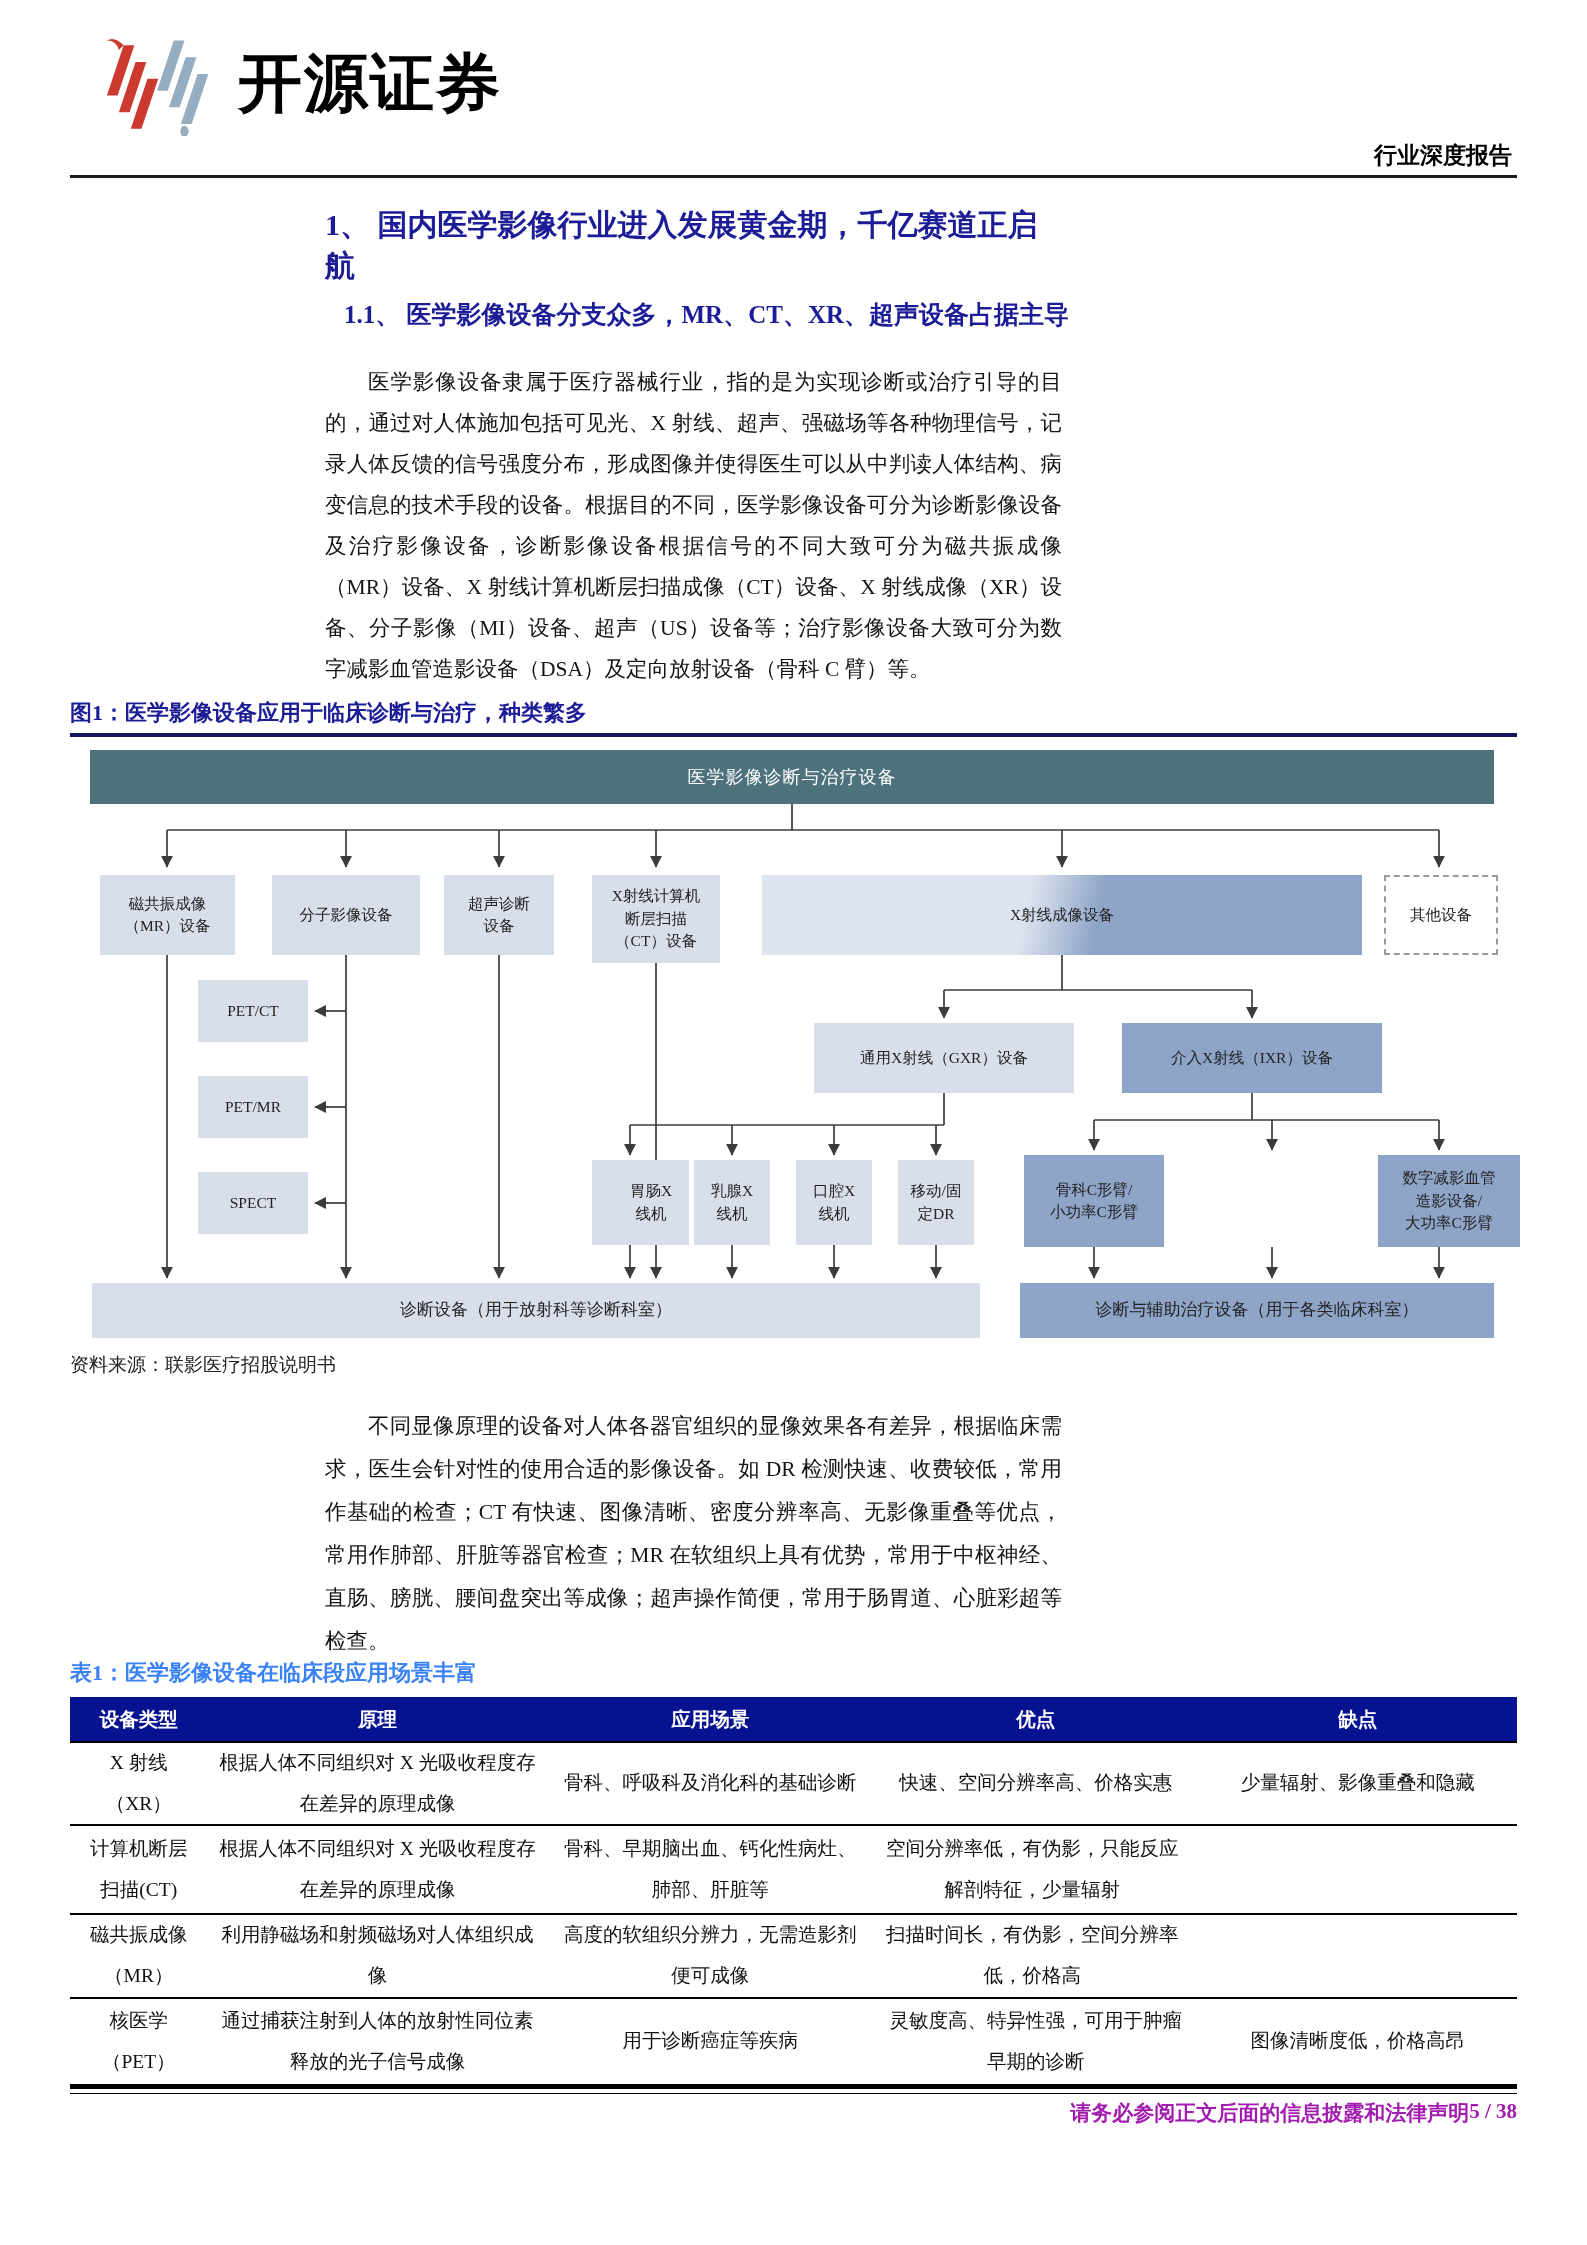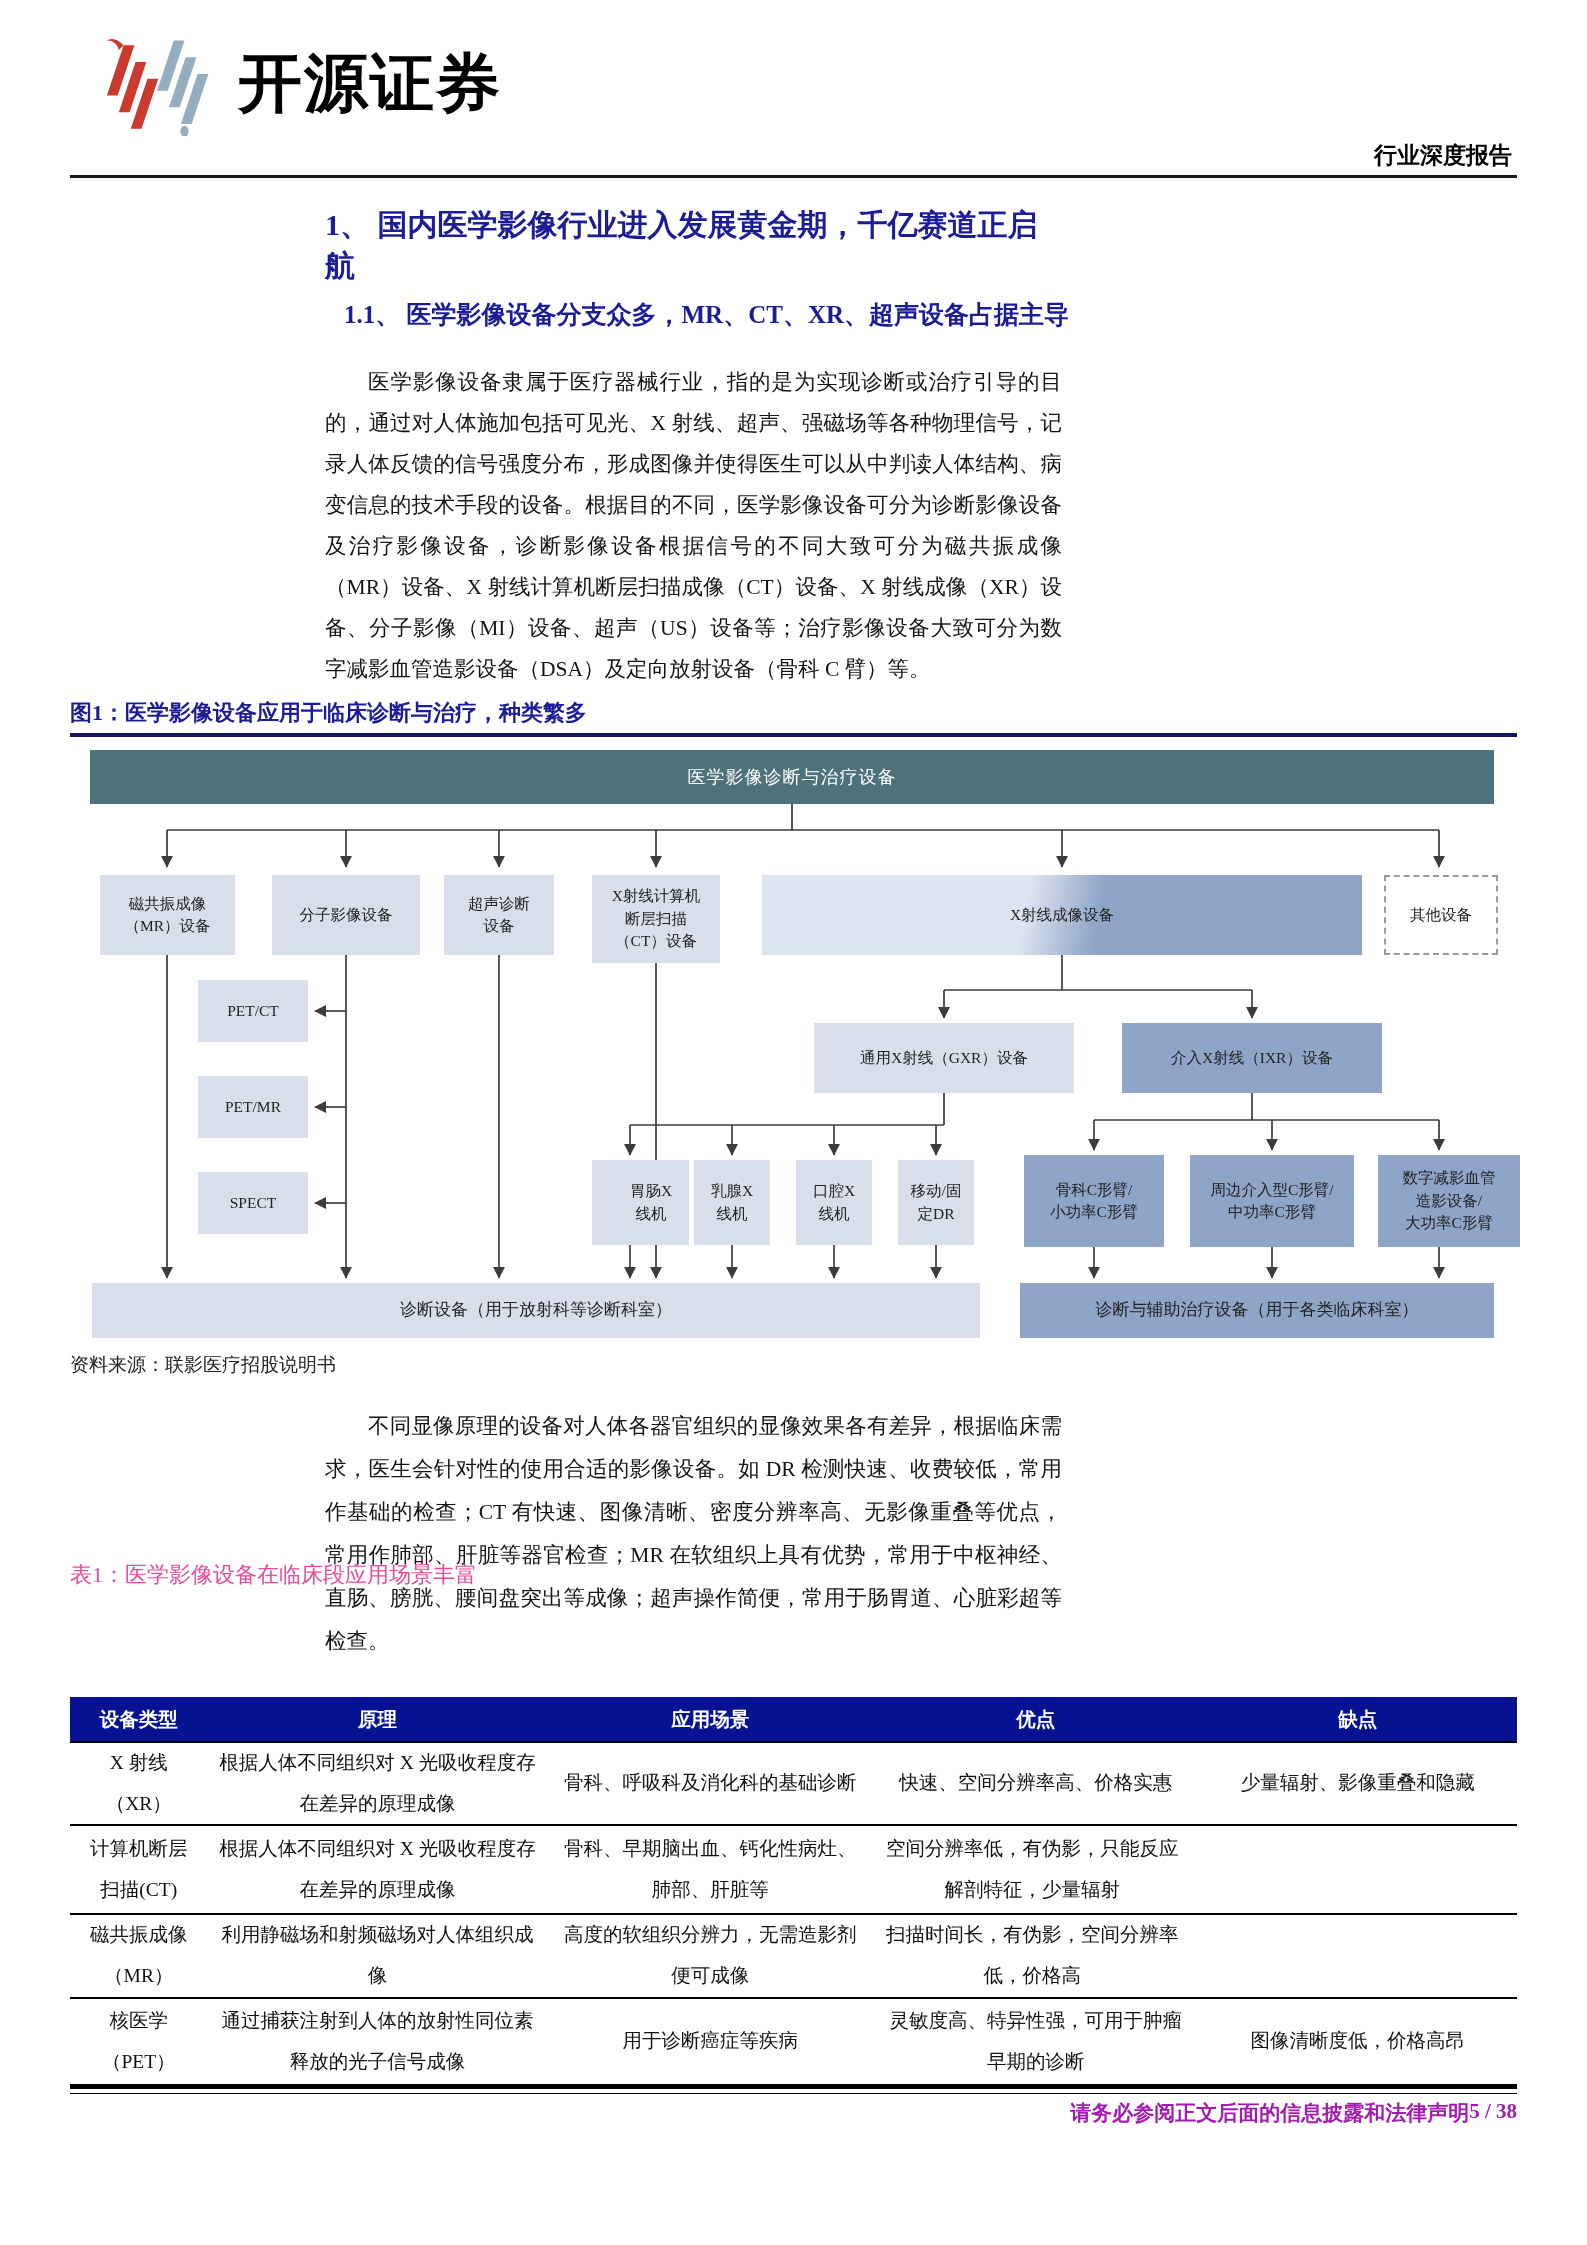--- a/index.html
+++ b/index.html
@@ -27,21 +27,21 @@
         text-align:center;white-space:pre-line;font-size:15.5px;line-height:1.45;color:#222;}
   .banner{background:#4d727c;color:#fff;font-size:18px;letter-spacing:1px;}
   .lbox{background:#d9dfea;}
   .kbox{background:#8ea5c8;}
   .gradbox{background:linear-gradient(102deg,#dde3ef 0 44%,#8ea5c8 56% 100%);}
   .dashbox{background:#fff;border:2px dashed #9a9a9a;}
   .conn{position:absolute;left:0;top:0;}
   .source{left:70px;top:1352px;font-size:19px;color:#222;}
 
   
-  .tbl-title{left:70px;top:1560px;width:1200px;font-size:22px;font-weight:normal;color:#ec4899;}
+  .tbl-title{left:70px;top:1658px;width:1200px;font-size:22px;font-weight:bold;color:#3b82f6;}
   .tbl{left:70px;top:1697px;width:1447px;}
   .trow{display:flex;align-items:center;border-bottom:2.5px solid #000;}
   .thead{background:#071290;color:#fff;height:44px;
          font-family:"Liberation Sans","DejaVu Sans",sans-serif;font-weight:bold;font-size:20px;}
   .tcell{text-align:center;padding:0 8px;box-sizing:border-box;line-height:2.1;font-size:19.5px;}
   .c0{width:9.5%;}.c1{width:23.5%;}.c2{width:22.5%;}.c3{width:22.5%;}.c4{width:22%;}
   .r0{height:81px;}.r1{height:87px;}.r2{height:82px;}.r3{height:85px;border-bottom:3px solid #000;}
   .devcell{white-space:pre-line;line-height:2.1;}
 
   
@@ -158,22 +158,20 @@
 线机</div>
   <div class="dbox lbox" style="left:622px;top:420px;width:76px;height:85px;">乳腺X
 线机</div>
   <div class="dbox lbox" style="left:724px;top:420px;width:76px;height:85px;">口腔X
 线机</div>
   <div class="dbox lbox" style="left:826px;top:420px;width:76px;height:85px;">移动/固
 定DR</div>
 
   <div class="dbox kbox" style="left:952px;top:415px;width:140px;height:92px;">骨科C形臂/
 小功率C形臂</div>
-  <div class="dbox kbox" style="left:1118px;top:415px;width:164px;height:92px;">周边介入型C形臂/
-中功率C形臂</div>
   <div class="dbox kbox" style="left:1306px;top:415px;width:142px;height:92px;">数字减影血管
 造影设备/
 大功率C形臂</div>
 
   <div class="dbox lbox" style="left:20px;top:543px;width:888px;height:55px;font-size:17px;">诊断设备（用于放射科等诊断科室）</div>
   <div class="dbox kbox" style="left:948px;top:543px;width:474px;height:55px;font-size:17px;">诊断与辅助治疗设备（用于各类临床科室）</div>
 </div>
 
 <div class="abs source">资料来源：联影医疗招股说明书</div>
 

